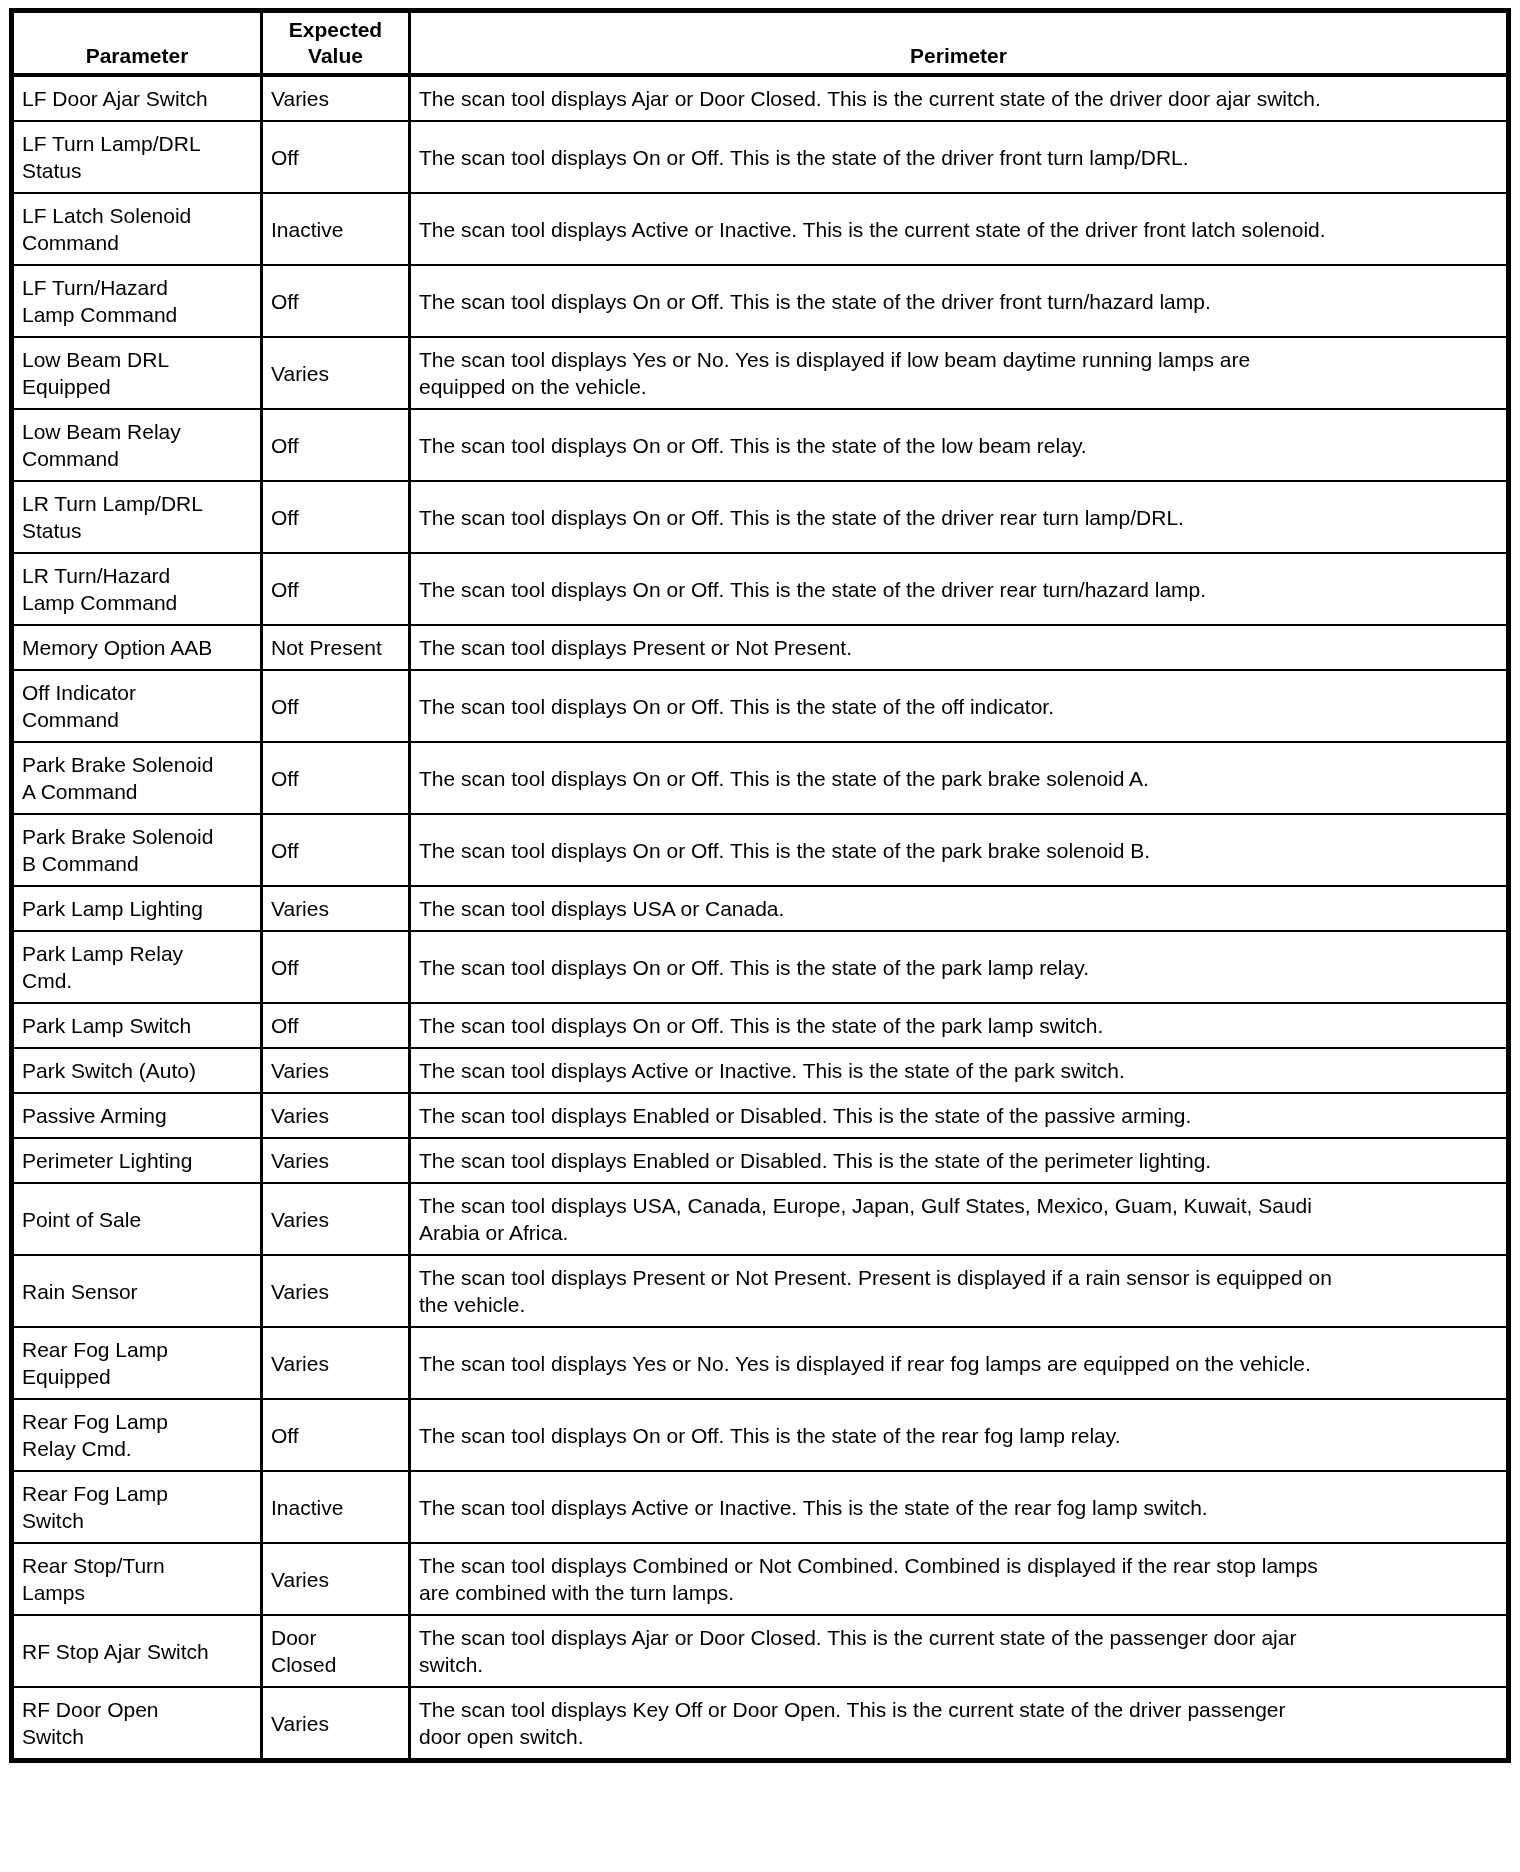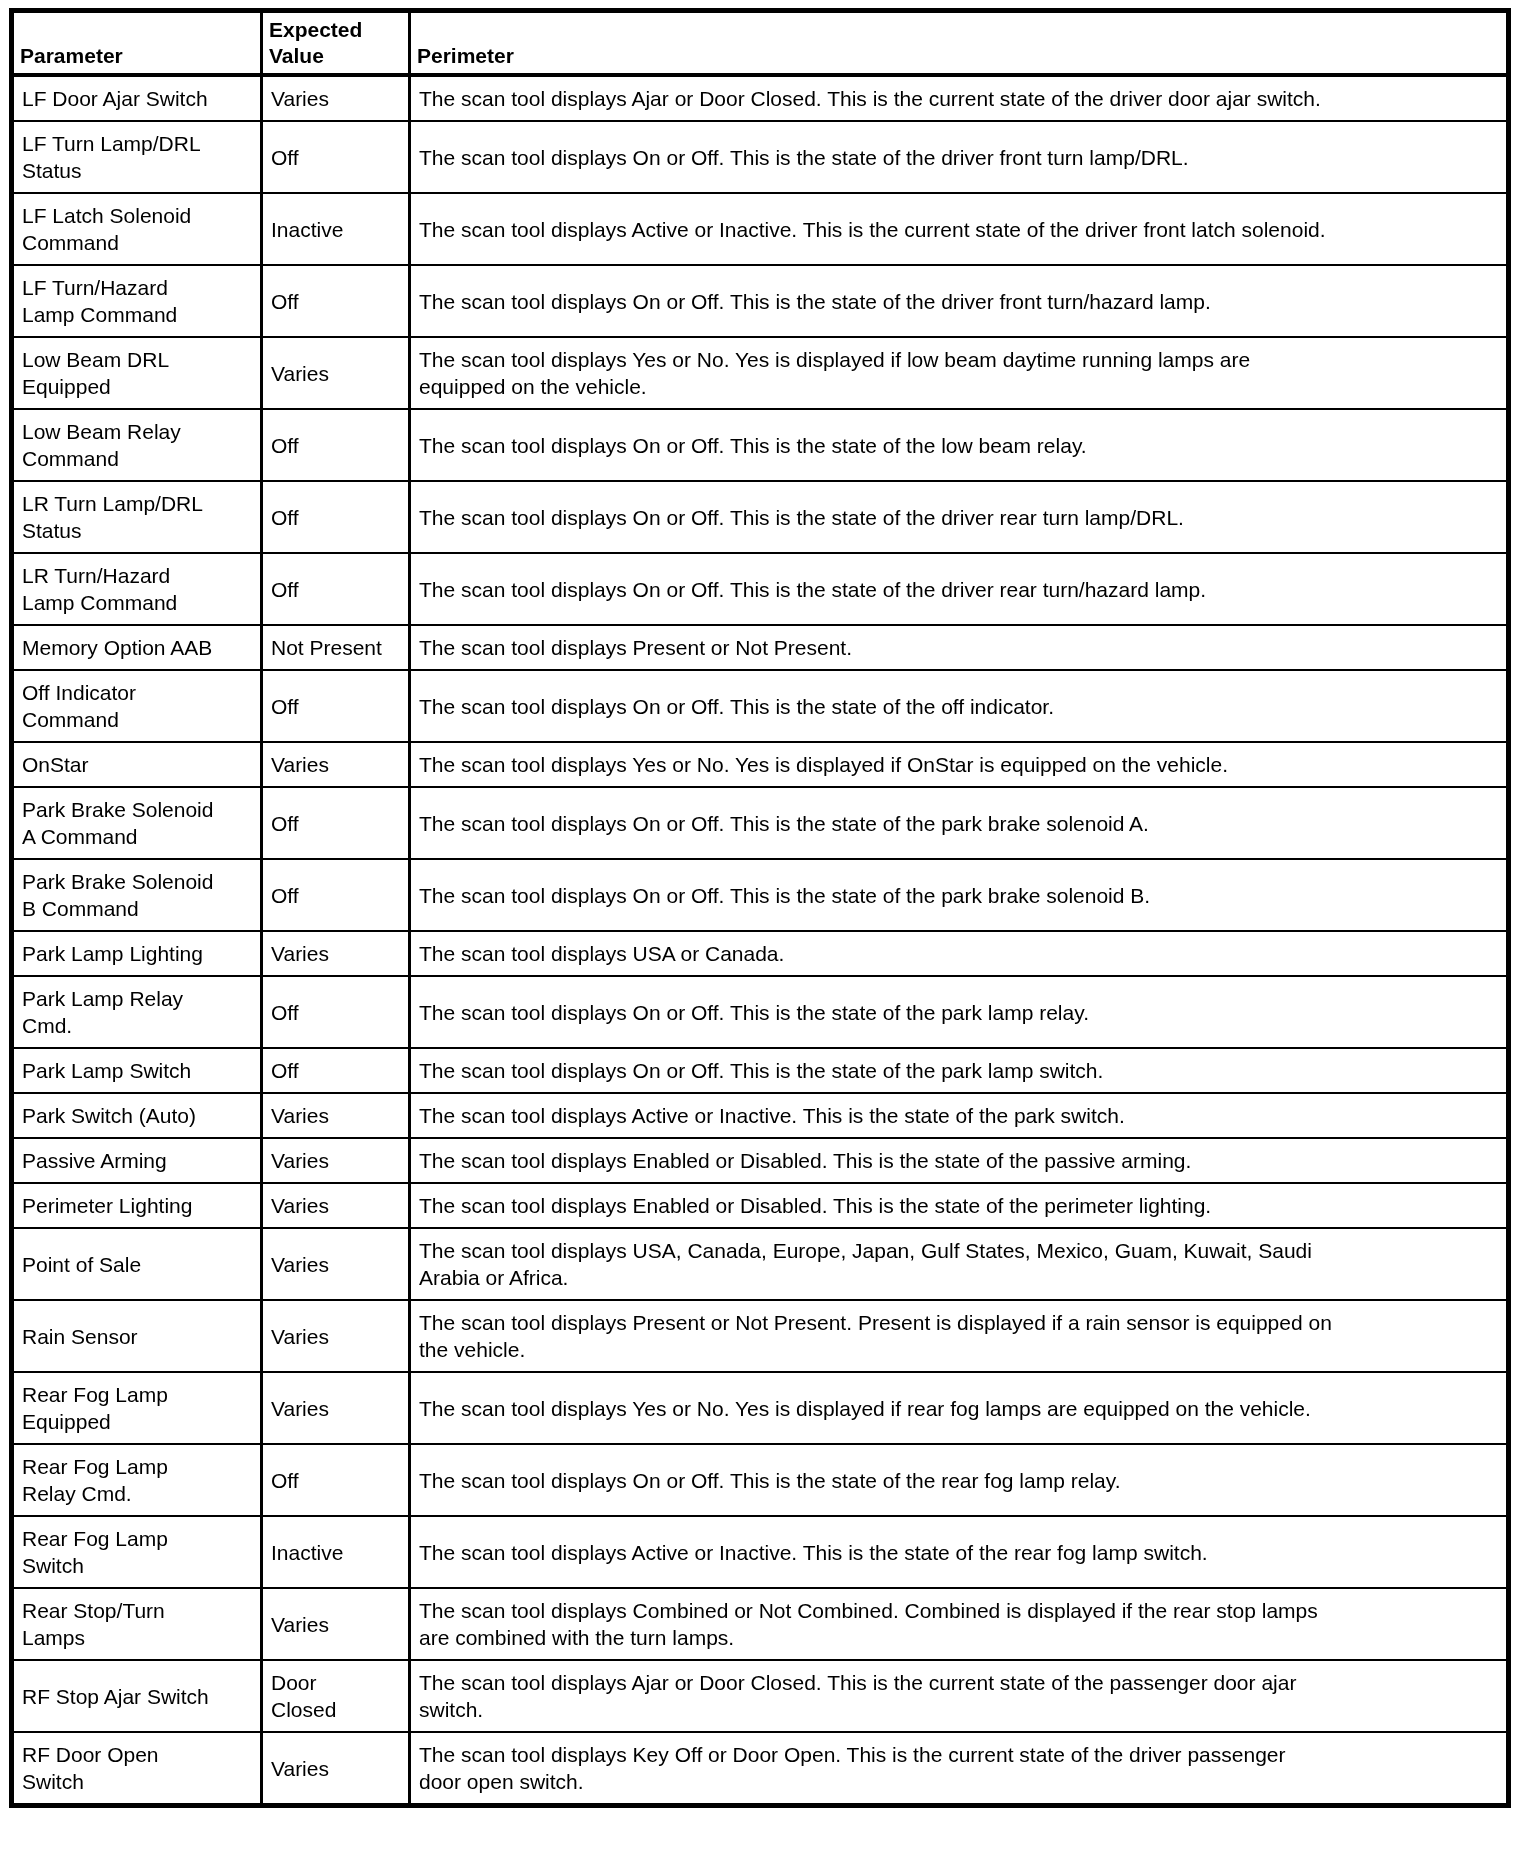--- a/index.html
+++ b/index.html
@@ -20,21 +20,21 @@
     table-layout: fixed;
     border: 5px solid #000;
     font-family: "Liberation Sans", sans-serif;
     font-size: 21px;
     color: #000;
   }
   table.data-table th {
     border: 3px solid #000;
     border-bottom: 4px solid #000;
     font-weight: bold;
-    text-align: left;
+    text-align: center;
     vertical-align: bottom;
     padding: 4px 6px;
     line-height: 26px;
     white-space: pre-line;
   }
   table.data-table td {
     border-top: 2px solid #000;
     border-bottom: 2px solid #000;
     border-left: 3px solid #000;
     border-right: 3px solid #000;
@@ -118,25 +118,20 @@
           <td>Not Present</td>
           <td>The scan tool displays Present or Not Present.</td>
         </tr>
         <tr>
           <td>Off Indicator
 Command</td>
           <td>Off</td>
           <td>The scan tool displays On or Off. This is the state of the off indicator.</td>
         </tr>
         <tr>
-          <td>OnStar</td>
-          <td>Varies</td>
-          <td>The scan tool displays Yes or No. Yes is displayed if OnStar is equipped on the vehicle.</td>
-        </tr>
-        <tr>
           <td>Park Brake Solenoid
 A Command</td>
           <td>Off</td>
           <td>The scan tool displays On or Off. This is the state of the park brake solenoid A.</td>
         </tr>
         <tr>
           <td>Park Brake Solenoid
 B Command</td>
           <td>Off</td>
           <td>The scan tool displays On or Off. This is the state of the park brake solenoid B.</td>

